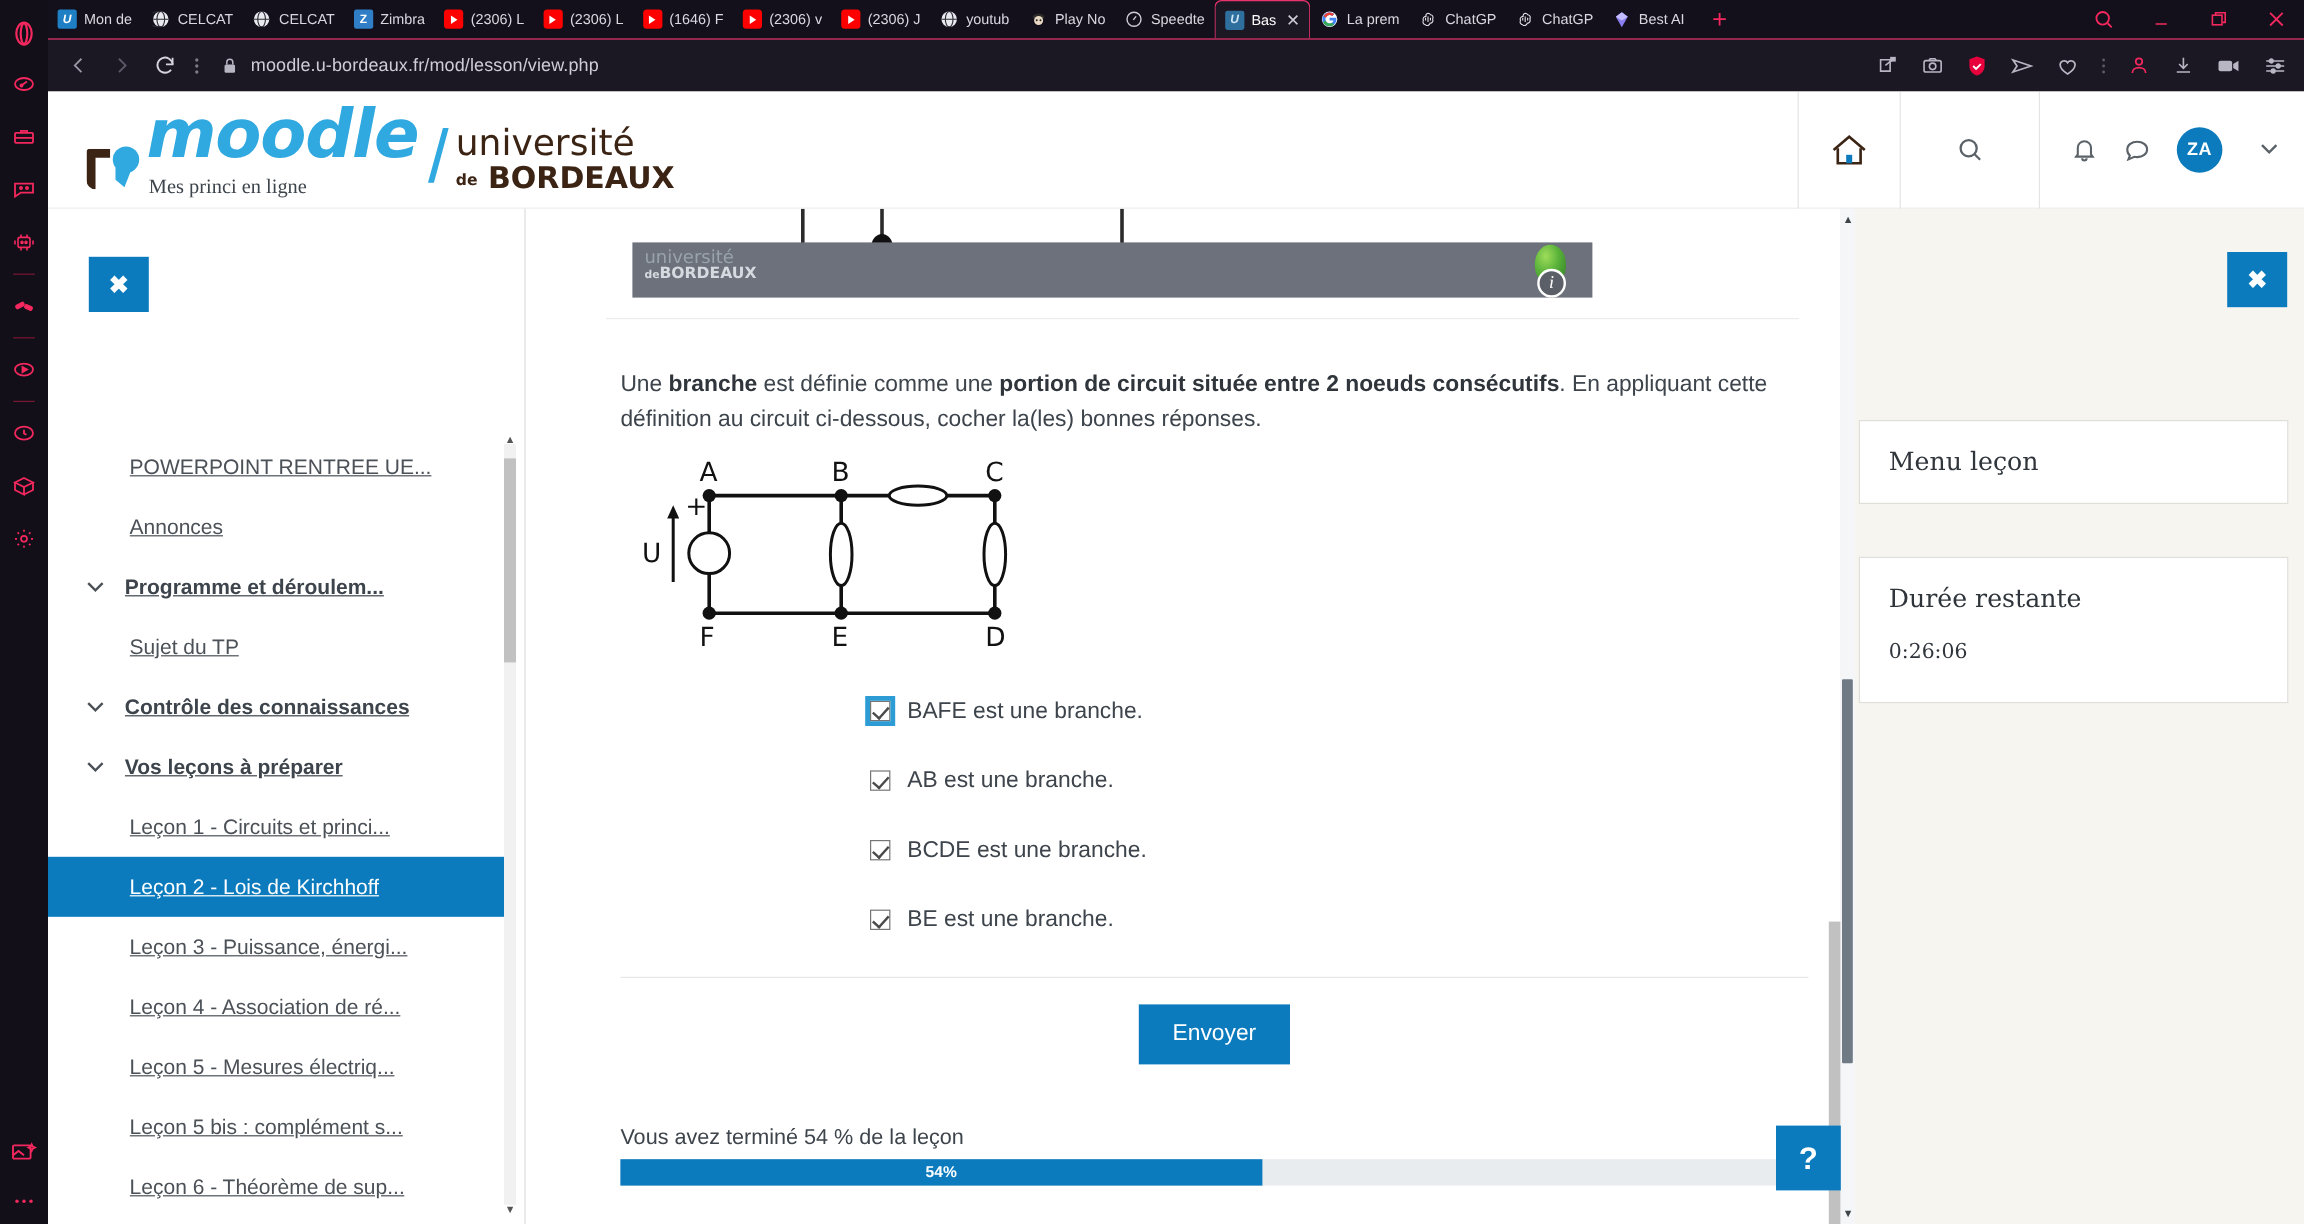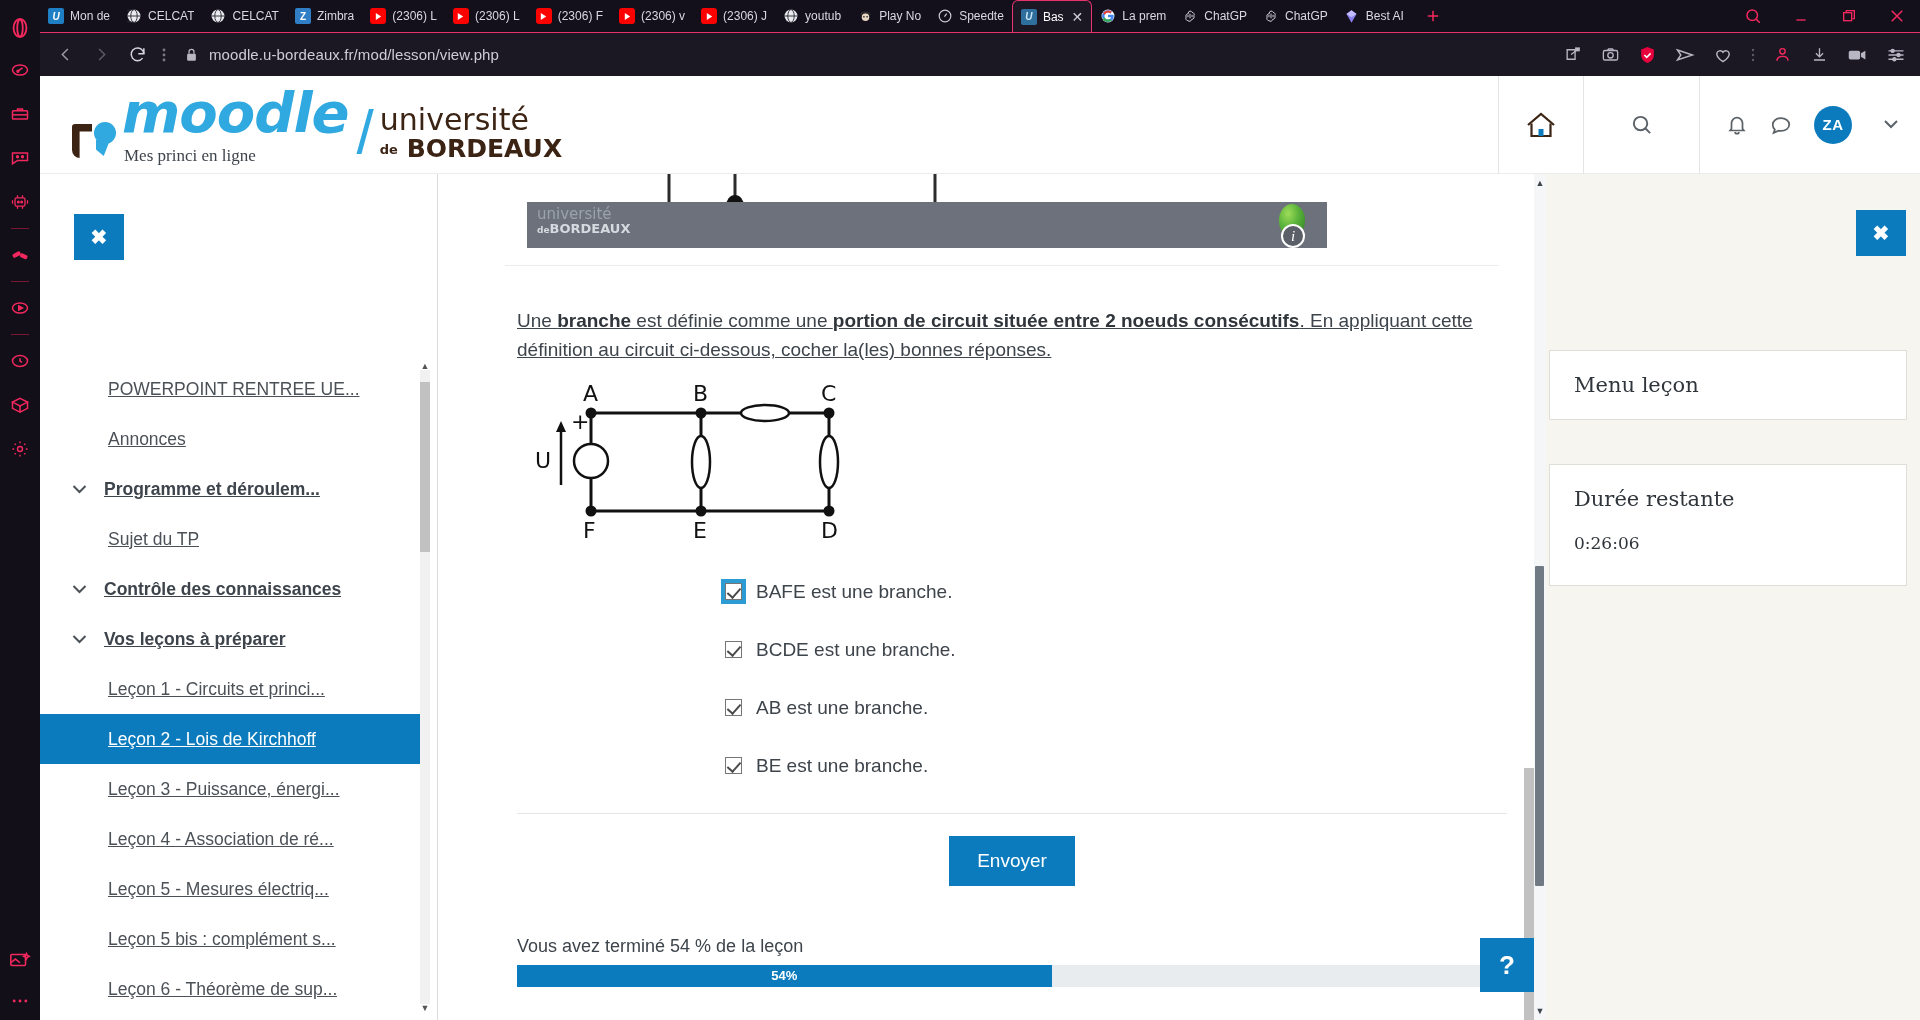--- a/index.html
+++ b/index.html
@@ -155,21 +155,21 @@
   .ms-ub1 { font-size:15px; color:#9aa3ad; }
   .ms-ub2 { font-size:13px; color:#d5dae0; font-weight:800; }
   .ms-green { position:absolute; right: 22px; bottom: 30px; width: 26px; height: 32px;
               background: radial-gradient(ellipse at 35% 30%, #9fdc5a 0%, #59b23a 45%, #2f7a24 100%);
               border-radius: 50% 50% 45% 45%; }
   .ms-info { position:absolute; right: 22px; bottom: 18px; width: 24px; height: 24px; border-radius:50%;
              border: 2px solid #fff; color:#fff; font-style: italic; font-family:"Liberation Serif",serif;
              font-size:15px; display:flex; align-items:center; justify-content:center; background:#5b6068;}
 
   .q-body { padding: 40px 0 0 12px; }
-  .q-text { font-size: 19px; line-height: 1.55; color: #3d444b; max-width: 970px; text-decoration: underline; }
+  .q-text { font-size: 19px; line-height: 1.55; color: #3d444b; max-width: 970px; }
   .q-text b { font-weight: 700; color:#2f353b; }
 
   .circuit { margin: 18px 0 0 8px; }
 
   .answers { margin: 16px 0 0 208px; }
   .ans-row { display:flex; align-items:center; height: 58px; font-size: 19px; color:#3d444b; }
   .cbx {
     width: 17px; height: 17px; border: 1px solid #767676; background:#fff; position:relative;
     margin-right: 14px; flex: 0 0 17px; cursor:pointer;
   }
@@ -362,21 +362,21 @@
           </svg>
         </span>
       <span class="tlabel">(2306) L</span>
     </div>
     <div class="tab">
       <span class="favicon" style="background:#ff0000;border-radius:3px;">
         <svg width="9" height="9" viewBox="0 0 10 10" fill="#fff">
             <path d="M2 1l6 4-6 4z"></path>
           </svg>
         </span>
-      <span class="tlabel">(2306) F</span>
+      <span class="tlabel">(1646) F</span>
     </div>
     <div class="tab">
       <span class="favicon" style="background:#ff0000;border-radius:3px;">
         <svg width="9" height="9" viewBox="0 0 10 10" fill="#fff">
             <path d="M2 1l6 4-6 4z"></path>
           </svg>
         </span>
       <span class="tlabel">(2306) v</span>
     </div>
     <div class="tab">
@@ -799,25 +799,25 @@
             </svg>
           </div>
 
           <div class="answers">
             <div class="ans-row focused">
               <span class="cbx"></span>
               <span class="ans-label">BAFE est une branche.</span>
             </div>
             <div class="ans-row">
               <span class="cbx"></span>
-              <span class="ans-label">BCDE est une branche.</span>
+              <span class="ans-label">AB est une branche.</span>
             </div>
             <div class="ans-row">
               <span class="cbx"></span>
-              <span class="ans-label">AB est une branche.</span>
+              <span class="ans-label">BCDE est une branche.</span>
             </div>
             <div class="ans-row">
               <span class="cbx"></span>
               <span class="ans-label">BE est une branche.</span>
             </div>
           </div>
 
           <div class="divider"></div>
 
           <div class="submit-wrap">

